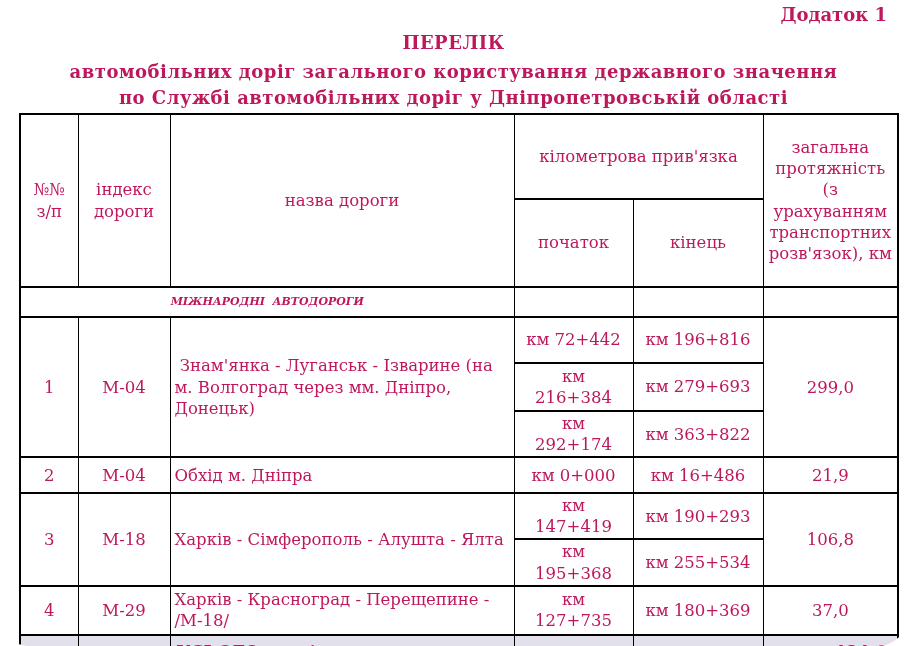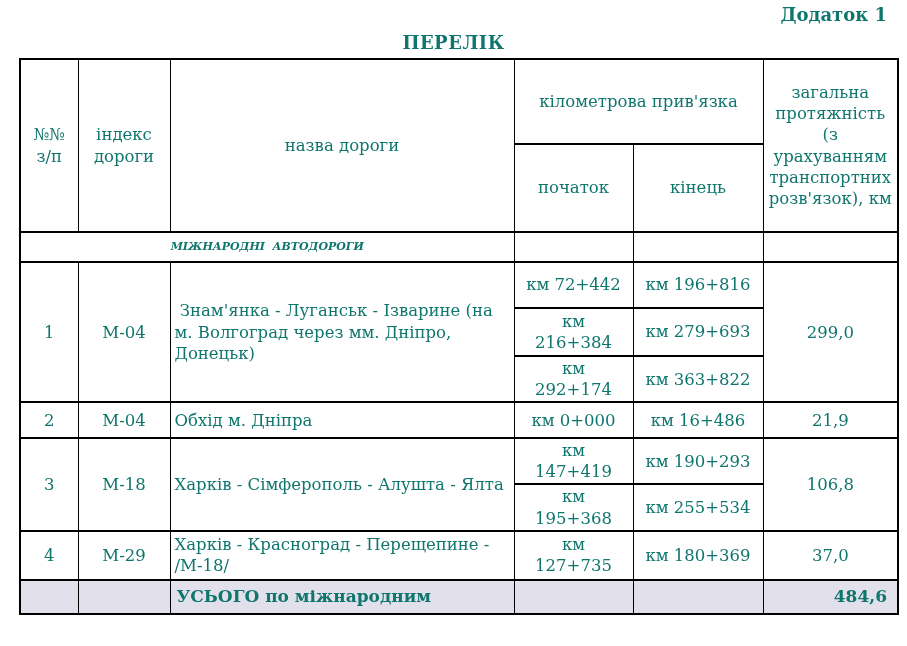--- a/index.html
+++ b/index.html
@@ -1,19 +1,19 @@
 <!DOCTYPE html>
 <html><head>
 <meta charset="utf-8">
 <style>
   * { box-sizing: border-box; }
   html, body { margin: 0; padding: 0; background: #ffffff; }
   .page {
     width: 907px; height: 646px; overflow: hidden; position: relative;
-    background: #ffffff; color: #0f766e;
+    background: #ffffff; color: #be185d;
     font-family: "DejaVu Serif", "Liberation Serif", serif;
     border-radius: 29px;
   }
   .annex {
     text-align: right; padding: 4px 20px 0 0;
     font-weight: bold; font-size: 18px; line-height: 22px;
   }
   .doc-title {
     text-align: center; font-weight: bold; font-size: 18px;
     line-height: 22px; margin-top: 6px; letter-spacing: 0.5px;
@@ -65,20 +65,22 @@
   td.footer-label { font-weight: bold; text-align: left; padding-left: 6px; font-size: 17px; }
   td.footer-total { font-weight: bold; text-align: right; padding-right: 10px; font-size: 17px; }
 </style>
 </head>
 <body>
 
 <div class="page">
 
   <div class="annex">Додаток 1</div>
   <div class="doc-title">ПЕРЕЛІК</div>
+  <div class="doc-sub s1">автомобільних доріг загального користування державного значення</div>
+  <div class="doc-sub s2">по Службі автомобільних доріг у Дніпропетровській області</div>
 
   <table class="roads">
     <colgroup>
       <col class="c1">
         <col class="c2">
         <col class="c3">
         <col class="c4">
         <col class="c5">
         <col class="c6">
     </colgroup>

